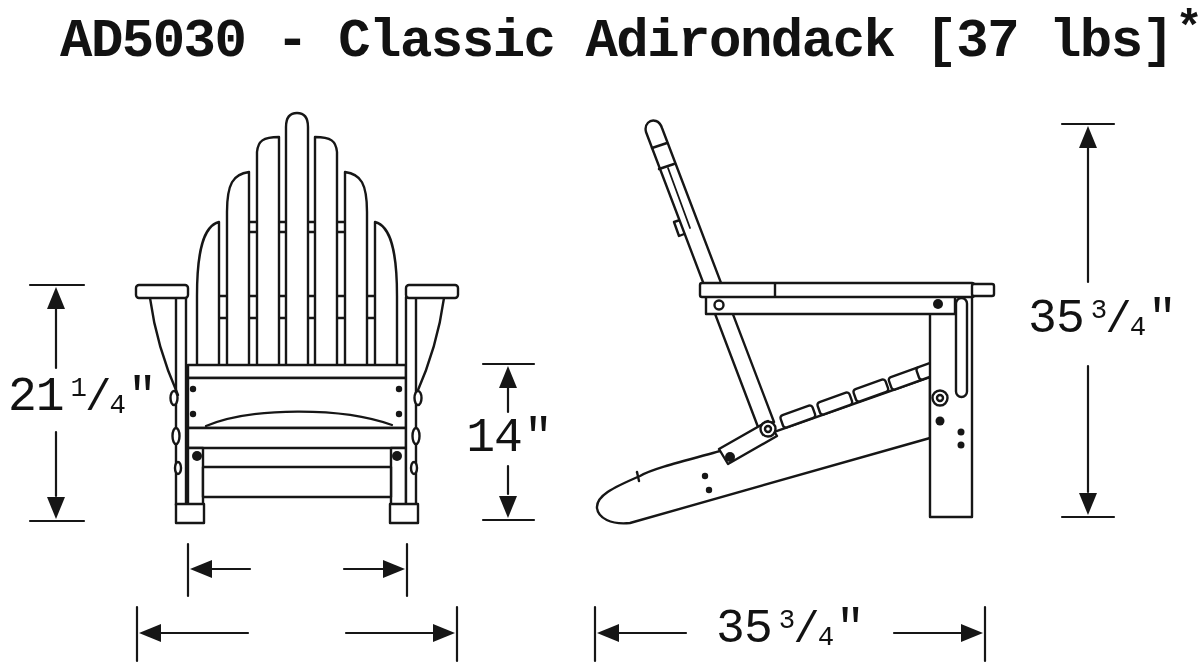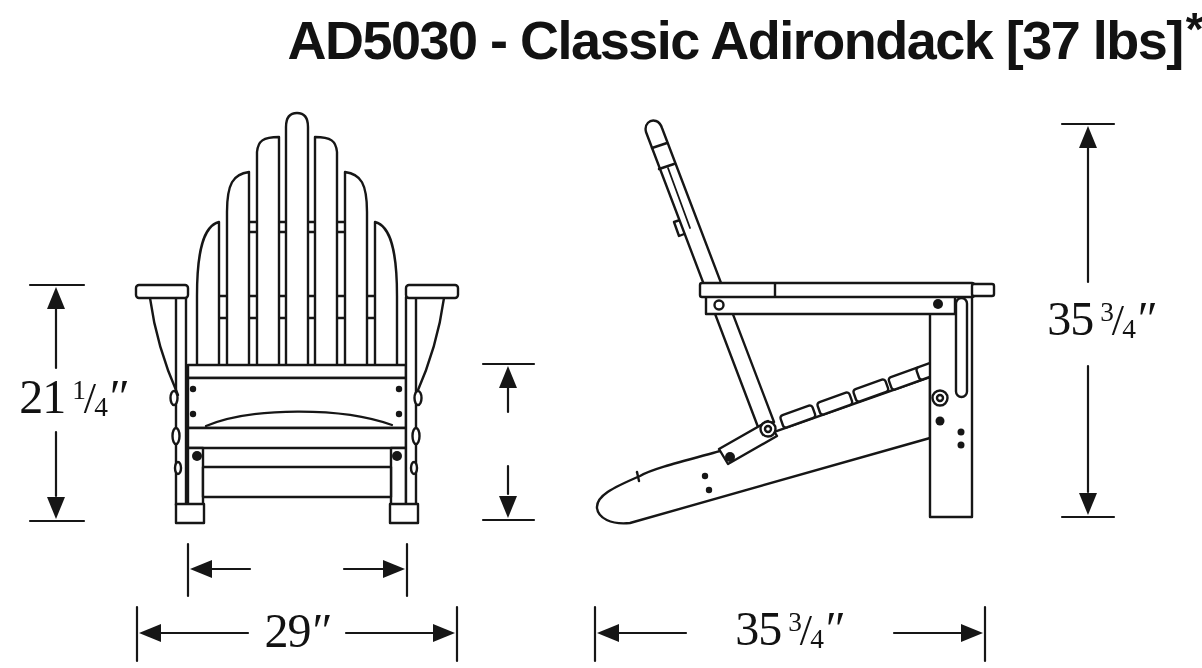--- a/index.html
+++ b/index.html
@@ -1,23 +1,23 @@
 <!DOCTYPE html>
 <html><head>
 <meta charset="utf-8">
 <style>
   html,body{margin:0;padding:0;background:#ffffff;}
   .canvas{position:relative;width:1202px;height:668px;background:#ffffff;overflow:hidden;
           font-family:"Liberation Sans",sans-serif;color:#161616;}
-  .title{position:absolute;top:4px;left:60px;width:1142px;margin:0;text-align:right;
-         font-family:Liberation Sans, sans-serif;font-weight:bold;font-size:54px;
+  .title{position:absolute;top:4px;left:60px;width:1142px;margin:0;text-align:left;
+         font-family:Liberation Mono, monospace;font-weight:bold;font-size:54px;
          letter-spacing:-1.5px;color:#121212;white-space:nowrap;}
   .title .star{font-size:84%;vertical-align:0.30em;margin-left:3px;}
   .drawing{position:absolute;left:0;top:0;}
-  .dim-label{position:absolute;font-family:Liberation Serif, serif;font-size:48px;
+  .dim-label{position:absolute;font-family:Liberation Mono, monospace;font-size:48px;
              color:#121212;text-align:center;line-height:1.05;white-space:nowrap;letter-spacing:-1px;}
   .dim-label .frac{margin-left:7px;letter-spacing:0;}
   .dim-label sup{font-size:57%;vertical-align:0.52em;}
   .dim-label sub{font-size:57%;vertical-align:-0.10em;}
   .dim-label .sl{font-size:92%;margin:0 -2px;}
   .dim-label .unit{margin-left:2px;}
 </style>
 </head>
 <body>
 
@@ -164,21 +164,21 @@
         <polygon points="597,633 619,624 619,642"></polygon>
           <polygon points="983,633 961,624 961,642"></polygon>
         <polygon points="1088,126 1079,148 1097,148"></polygon>
           <polygon points="1088,515 1079,493 1097,493"></polygon>
       </g>
     </g>
   </svg>
 
   <div class="dim-label" style="left:8px;top:372px;width:132px"><span>21</span><span class="frac"><sup>1</sup><span class="sl">/</span><sub>4</sub></span><span class="unit">″</span></div>
 
+  <div class="dim-label" style="left:462px;top:413px;width:94px"><span>14</span><span class="unit">″</span></div>
 
 
-  <div class="dim-label" style="left:250px;top:606px;width:96px"><span>29</span><span class="unit">″</span></div>
 
   <div class="dim-label" style="left:690px;top:604px;width:200px"><span>35</span><span class="frac"><sup>3</sup><span class="sl">/</span><sub>4</sub></span><span class="unit">″</span></div>
 
   <div class="dim-label" style="left:1022px;top:294px;width:160px"><span>35</span><span class="frac"><sup>3</sup><span class="sl">/</span><sub>4</sub></span><span class="unit">″</span></div>
 
 </div>
 
 </body></html>

